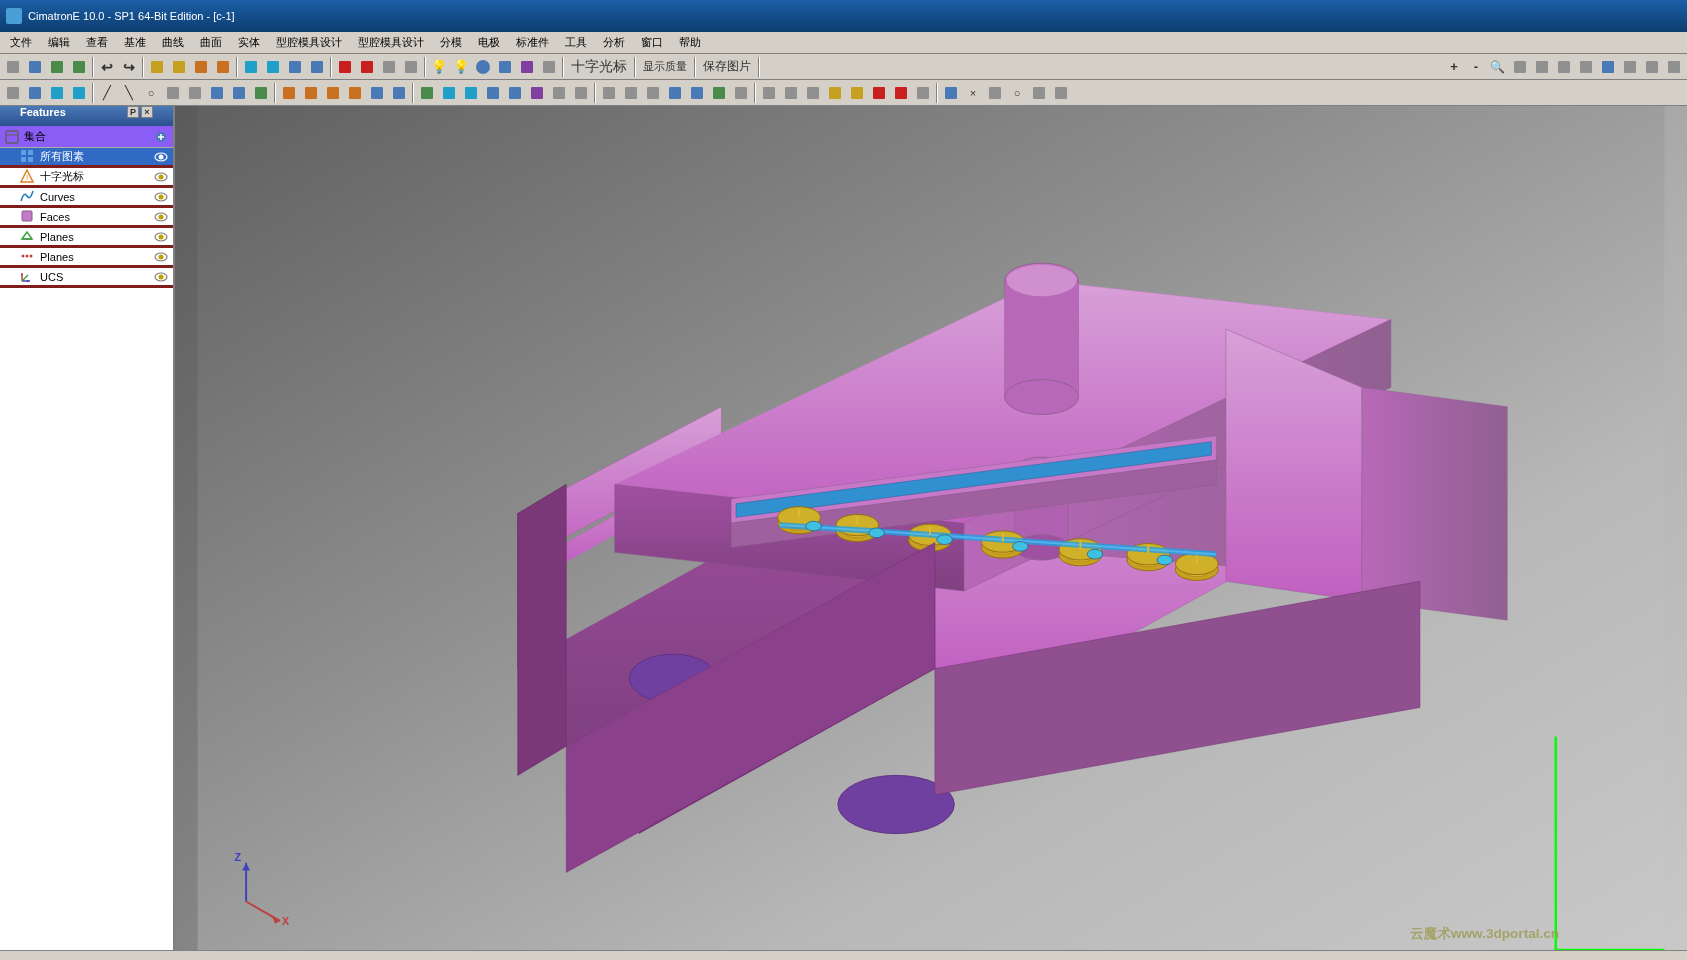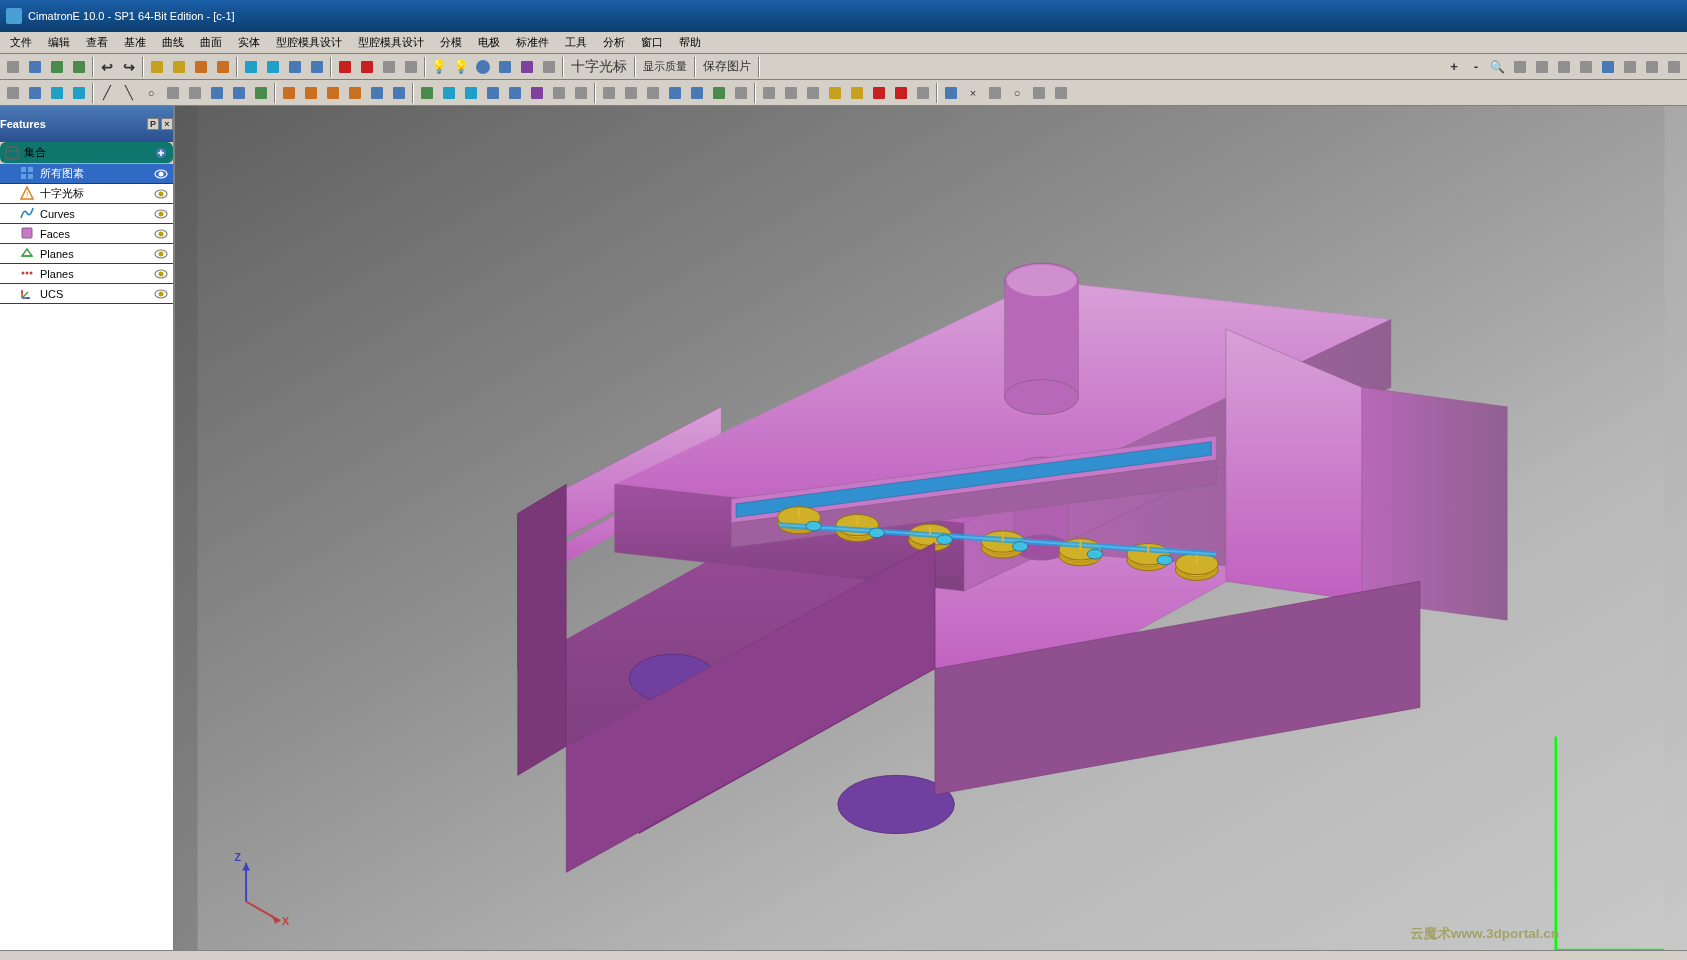--- a/index.html
+++ b/index.html
@@ -94,26 +94,25 @@
     
     #features-panel {
       width: 175px;
       min-width: 175px;
       background: #d4d0c8;
       border-right: 2px solid #808080;
       display: flex;
       flex-direction: column;
     }
     #features-header {
-      height: 36px;
+      height: 20px;
       background: linear-gradient(to bottom, #4a7ab5, #2a5090);
       color: white;
       display: flex;
-      align-items: center;
-      padding: 0 0;
+      padding: 0 20px;
       font-size: 11px;
       font-weight: bold;
     }
     #features-header-title {
       flex: 1;
     }
     #features-header-btns {
       display: flex;
       gap: 2px;
     }
@@ -131,46 +130,45 @@
     }
 
     #features-content {
       flex: 1;
       background: white;
       overflow-y: auto;
     }
 
     .features-group-header {
       height: 22px;
-      background: #0f766e;
+      background: #8b5cf6;
       display: flex;
       align-items: center;
       padding: 8px 4px;
       border-bottom: 1px solid #b0aca0;
       font-size: 11px;
-      border-radius: 6px;
     }
     .features-group-icon {
       width: 16px;
       height: 16px;
       margin-right: 4px;
       display: flex;
       align-items: center;
       justify-content: center;
       flex-shrink: 0;
     }
 
     .feature-item {
       height: 20px;
       display: flex;
       align-items: center;
       padding: 0 4px 0 20px;
       font-size: 11px;
       cursor: pointer;
-      border-bottom: 1px solid #7f1d1d;
+      border-bottom: 3px solid #7f1d1d;
     }
     .feature-item.selected {
       background: #316ac5;
       color: white;
     }
     .feature-item-icon {
       width: 16px;
       height: 16px;
       margin-right: 4px;
       flex-shrink: 0;

